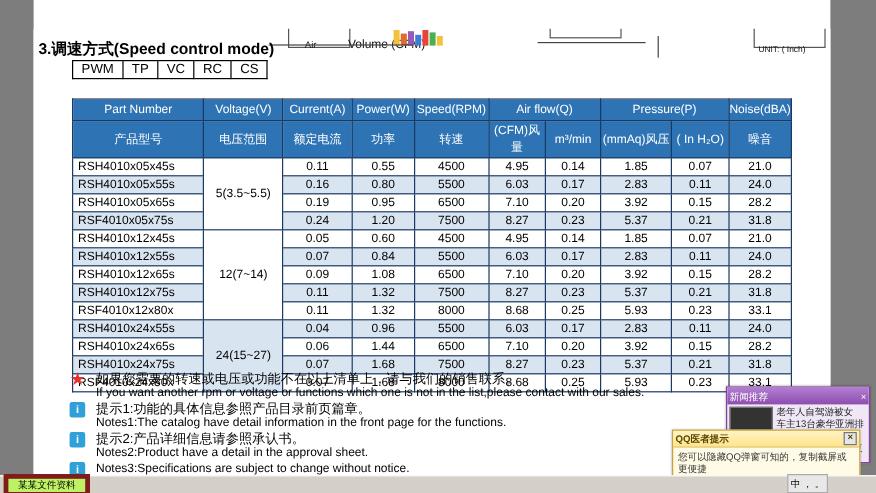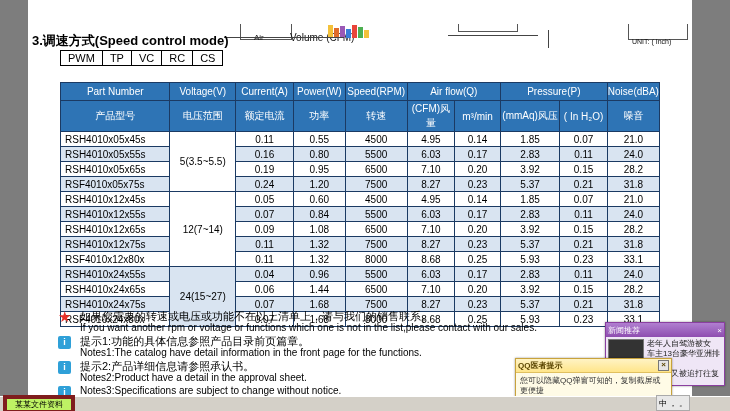--- a/index.html
+++ b/index.html
@@ -49,21 +49,21 @@
   .star{color:#e8312a;font-size:15px;line-height:13px;}
   .tip{display:inline-block;width:13px;height:13px;background:#2fa0d8;border-radius:2px;color:#fff;font-size:9px;text-align:center;line-height:13px;font-weight:bold;}
 
   
   .popA{position:absolute;left:605px;top:322px;width:118px;height:62px;border:1px solid #8a3fa0;background:#efe6f6;box-shadow:0 0 2px rgba(0,0,0,.4);overflow:hidden;}
   .popA .bar{height:12px;background:linear-gradient(#b07fd0,#8e4db0);color:#fff;font-size:8px;padding:1px 2px;display:flex;justify-content:space-between;align-items:center;}
   .popA .body{display:flex;padding:2px;}
   .popA .thumb{width:34px;height:30px;background:#333;border:1px solid #777;flex:0 0 auto;}
   .popA .txt{font-size:8px;color:#222;padding-left:3px;line-height:10px;}
 
-  .popB{position:absolute;left:515px;top:358px;width:155px;height:48px;border:1px solid #c8a23c;background:#fffbe6;box-shadow:0 0 2px rgba(0,0,0,.4);overflow:hidden;}
+  .popB{position:absolute;left:560px;top:358px;width:155px;height:48px;border:1px solid #c8a23c;background:#fffbe6;box-shadow:0 0 2px rgba(0,0,0,.4);overflow:hidden;}
   .popB .bar{height:13px;background:linear-gradient(#fff3c4,#ffe58a);border-bottom:1px solid #e0c060;display:flex;align-items:center;justify-content:space-between;padding:0 2px;}
   .popB .bar span{font-size:8px;color:#5a4500;font-weight:bold;}
   .popB .body{padding:3px 4px;font-size:8px;color:#333;line-height:10px;}
   .popB .lnk{color:#1a4fbf;text-decoration:underline;font-size:8px;}
 
   
   .taskbar{position:absolute;left:0;bottom:0;width:730px;height:14px;background:#d4d0c8;border-top:1px solid #fff;display:flex;align-items:center;}
   .tb-item{font-size:8px;color:#000;border:4px solid #7f1d1d;background:#bef264;margin-left:3px;padding:0 8px;height:11px;line-height:11px;white-space:nowrap;overflow:hidden;}
   .ime{position:absolute;right:40px;bottom:0;height:14px;display:flex;align-items:center;gap:2px;background:#e8e8e8;border:1px solid #aaa;padding:0 2px;}
   .ime span{font-size:8px;color:#000;}

